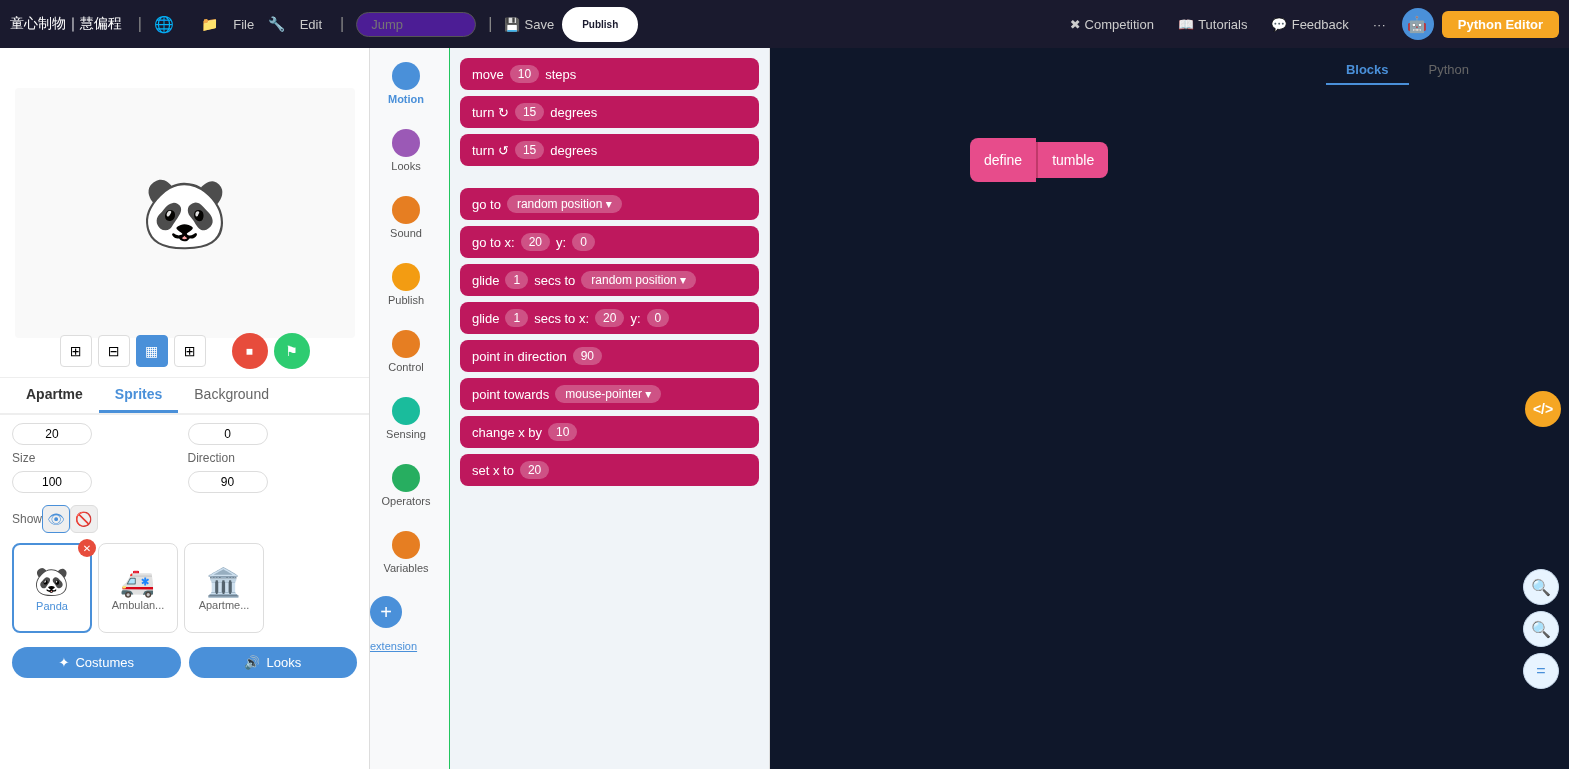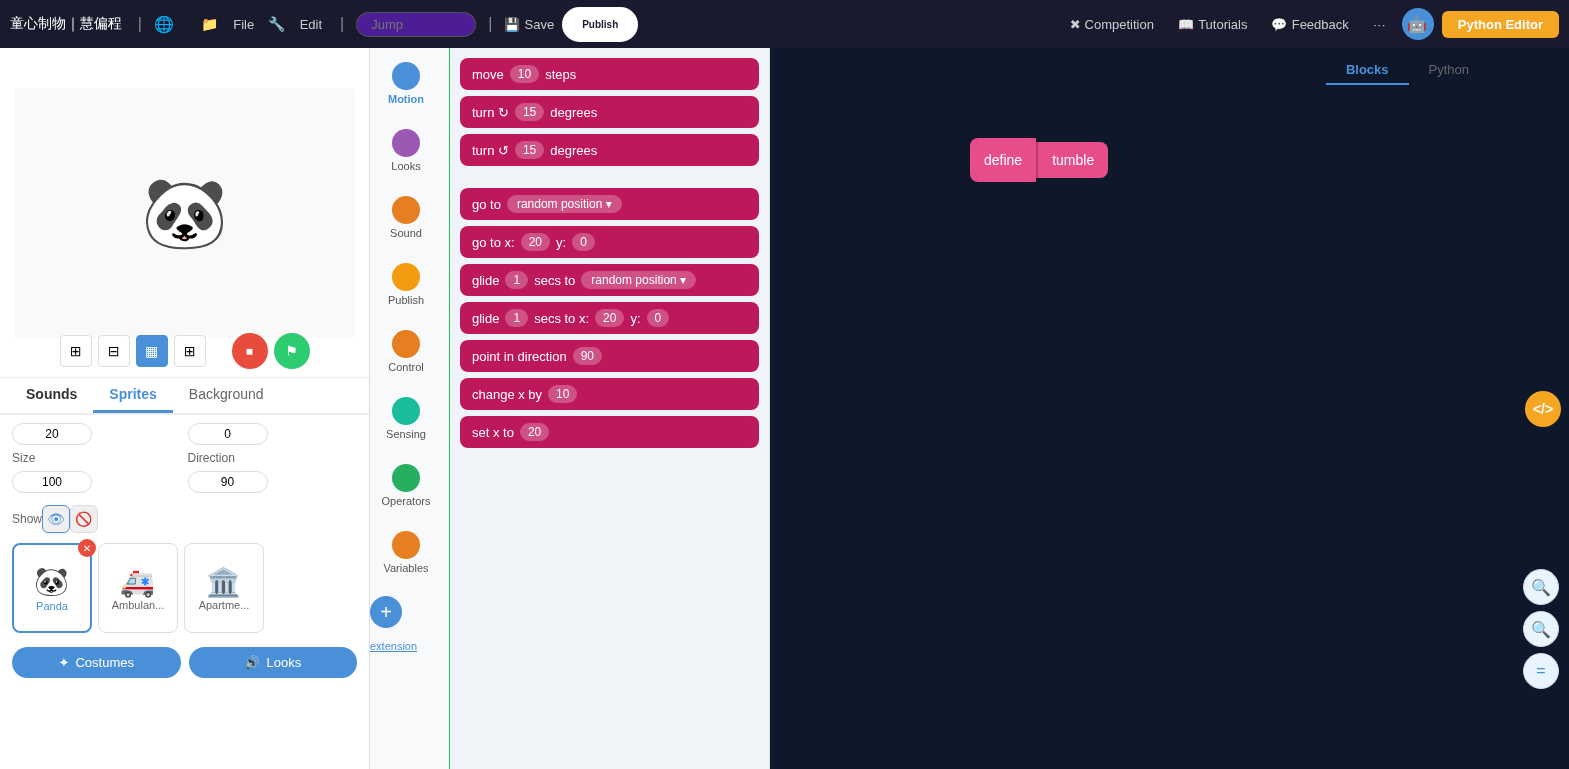--- a/index.html
+++ b/index.html
@@ -164,21 +164,21 @@
         <button class="stop-btn">
           <span style="color:#fff;font-size:14px;">⏹</span>
         </button>
         <button class="play-btn">
           <span style="color:#fff;font-size:14px;">⚑</span>
         </button>
       </div>
     </div>
 
     <div class="tabs-row">
-      <div class="tab devices">Sounds</div>
+      <div class="tab devices">Apartme</div>
       <div class="tab active">Sprites</div>
       <div class="tab">Background</div>
     </div>
 
     <div class="sprite-properties">
       <div>
         <input class="prop-input" type="text" value="20" style="">
       </div>
       <div>
         <input class="prop-input" type="text" value="0" style="">
@@ -310,20 +310,24 @@
       <span class="block-pill">20</span>
       <span>y:</span>
       <span class="block-pill">0</span>
     </div>
 
     <div class="block">
       <span>point in direction</span>
       <span class="block-pill">90</span>
     </div>
 
+    <div class="block">
+      <span>point towards</span>
+      <span class="block-dropdown">mouse-pointer ▾</span>
+    </div>
 
     <div class="block">
       <span>change x by</span>
       <span class="block-pill">10</span>
     </div>
 
     <div class="block">
       <span>set x to</span>
       <span class="block-pill">20</span>
     </div>

